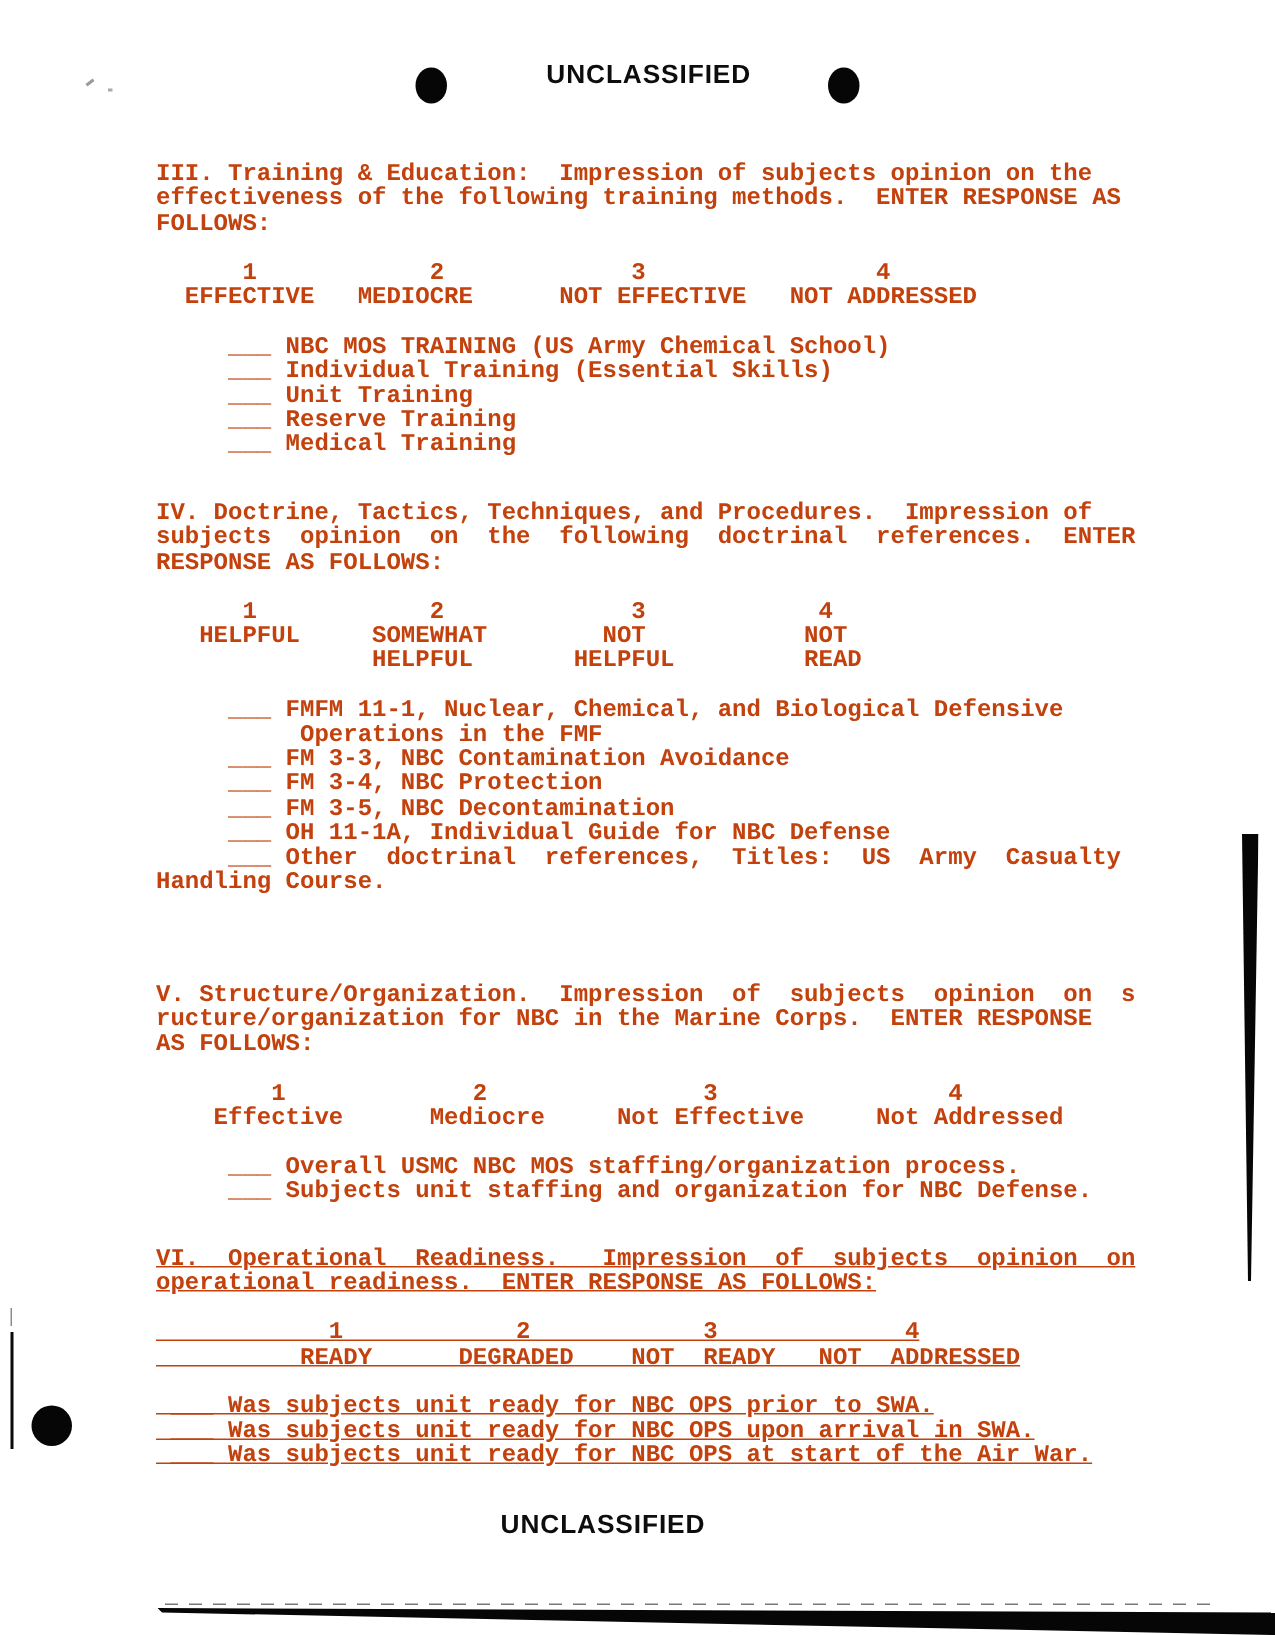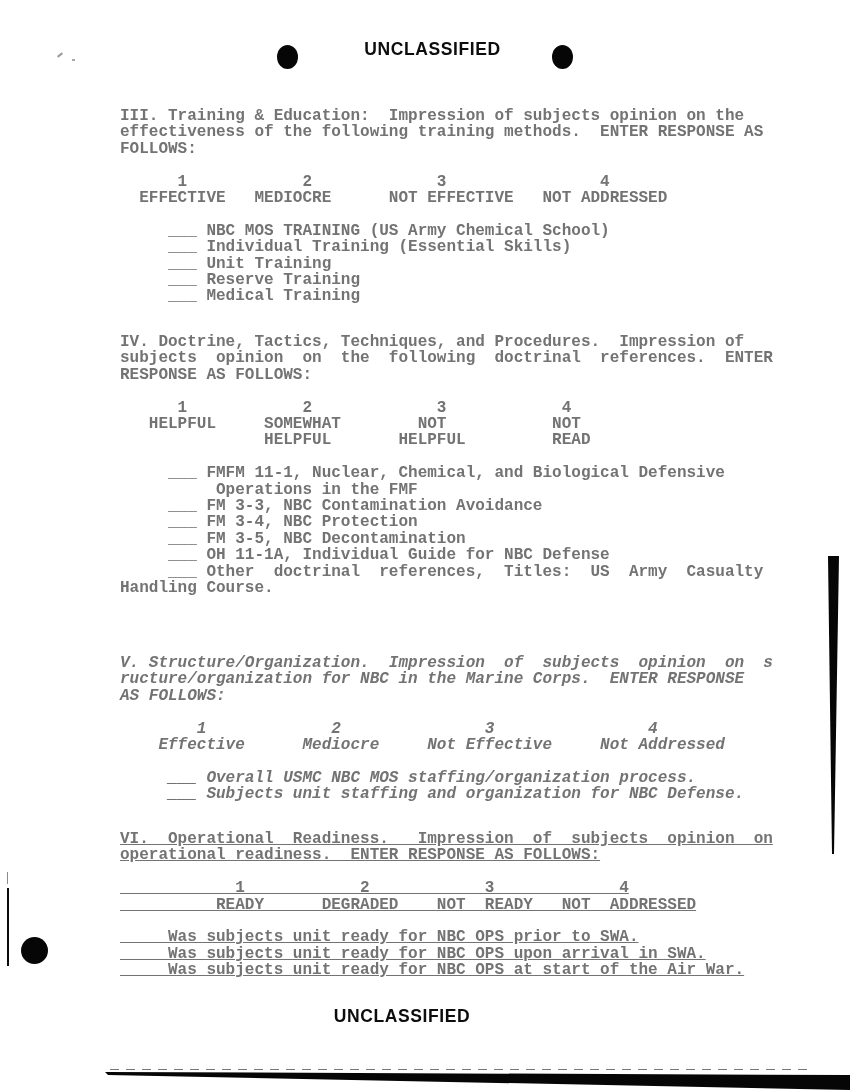--- a/index.html
+++ b/index.html
@@ -15,27 +15,27 @@
   }
   .banner-top { top:39px; left:15px; right:0; }
   .banner-bottom { top:1006px; left:0; width:804px; }
   .punch {
     position:absolute; background:#060606; border-radius:50%;
   }
   .punch-top-left  { left:277px; top:45px; width:21px; height:24px; }
   .punch-top-right { left:552px; top:45px; width:21px; height:24px; }
   .punch-bottom-left { left:21px; top:937px; width:27px; height:27px; }
   .sec {
-    position:absolute; left:120px; margin:0;
+    position:absolute; left:104px; margin:0;
     font:700 16px/16.4px "Liberation Mono", monospace;
-    color:#737373; white-space:pre; letter-spacing:0;
+    color:#c2410c; white-space:pre; letter-spacing:0;
   }
   .sec3 { top:108px; }
   .sec4 { top:334px; }
-  .sec5 { top:655px;font-style:italic; }
+  .sec5 { top:655px; }
   .sec6 { top:831px;text-decoration:underline; }
   .edge-line-left {
     position:absolute; left:7px; top:888px; width:2px; height:78px; background:#0a0a0a;
   }
   .edge-dash-left {
     position:absolute; left:7px; top:872px; width:1px; height:12px; background:#8c8c8c;
   }
   .speck-1 {
     position:absolute; left:57px; top:54px; width:6px; height:2px;
     background:#9a9a9a; transform:rotate(-38deg);

